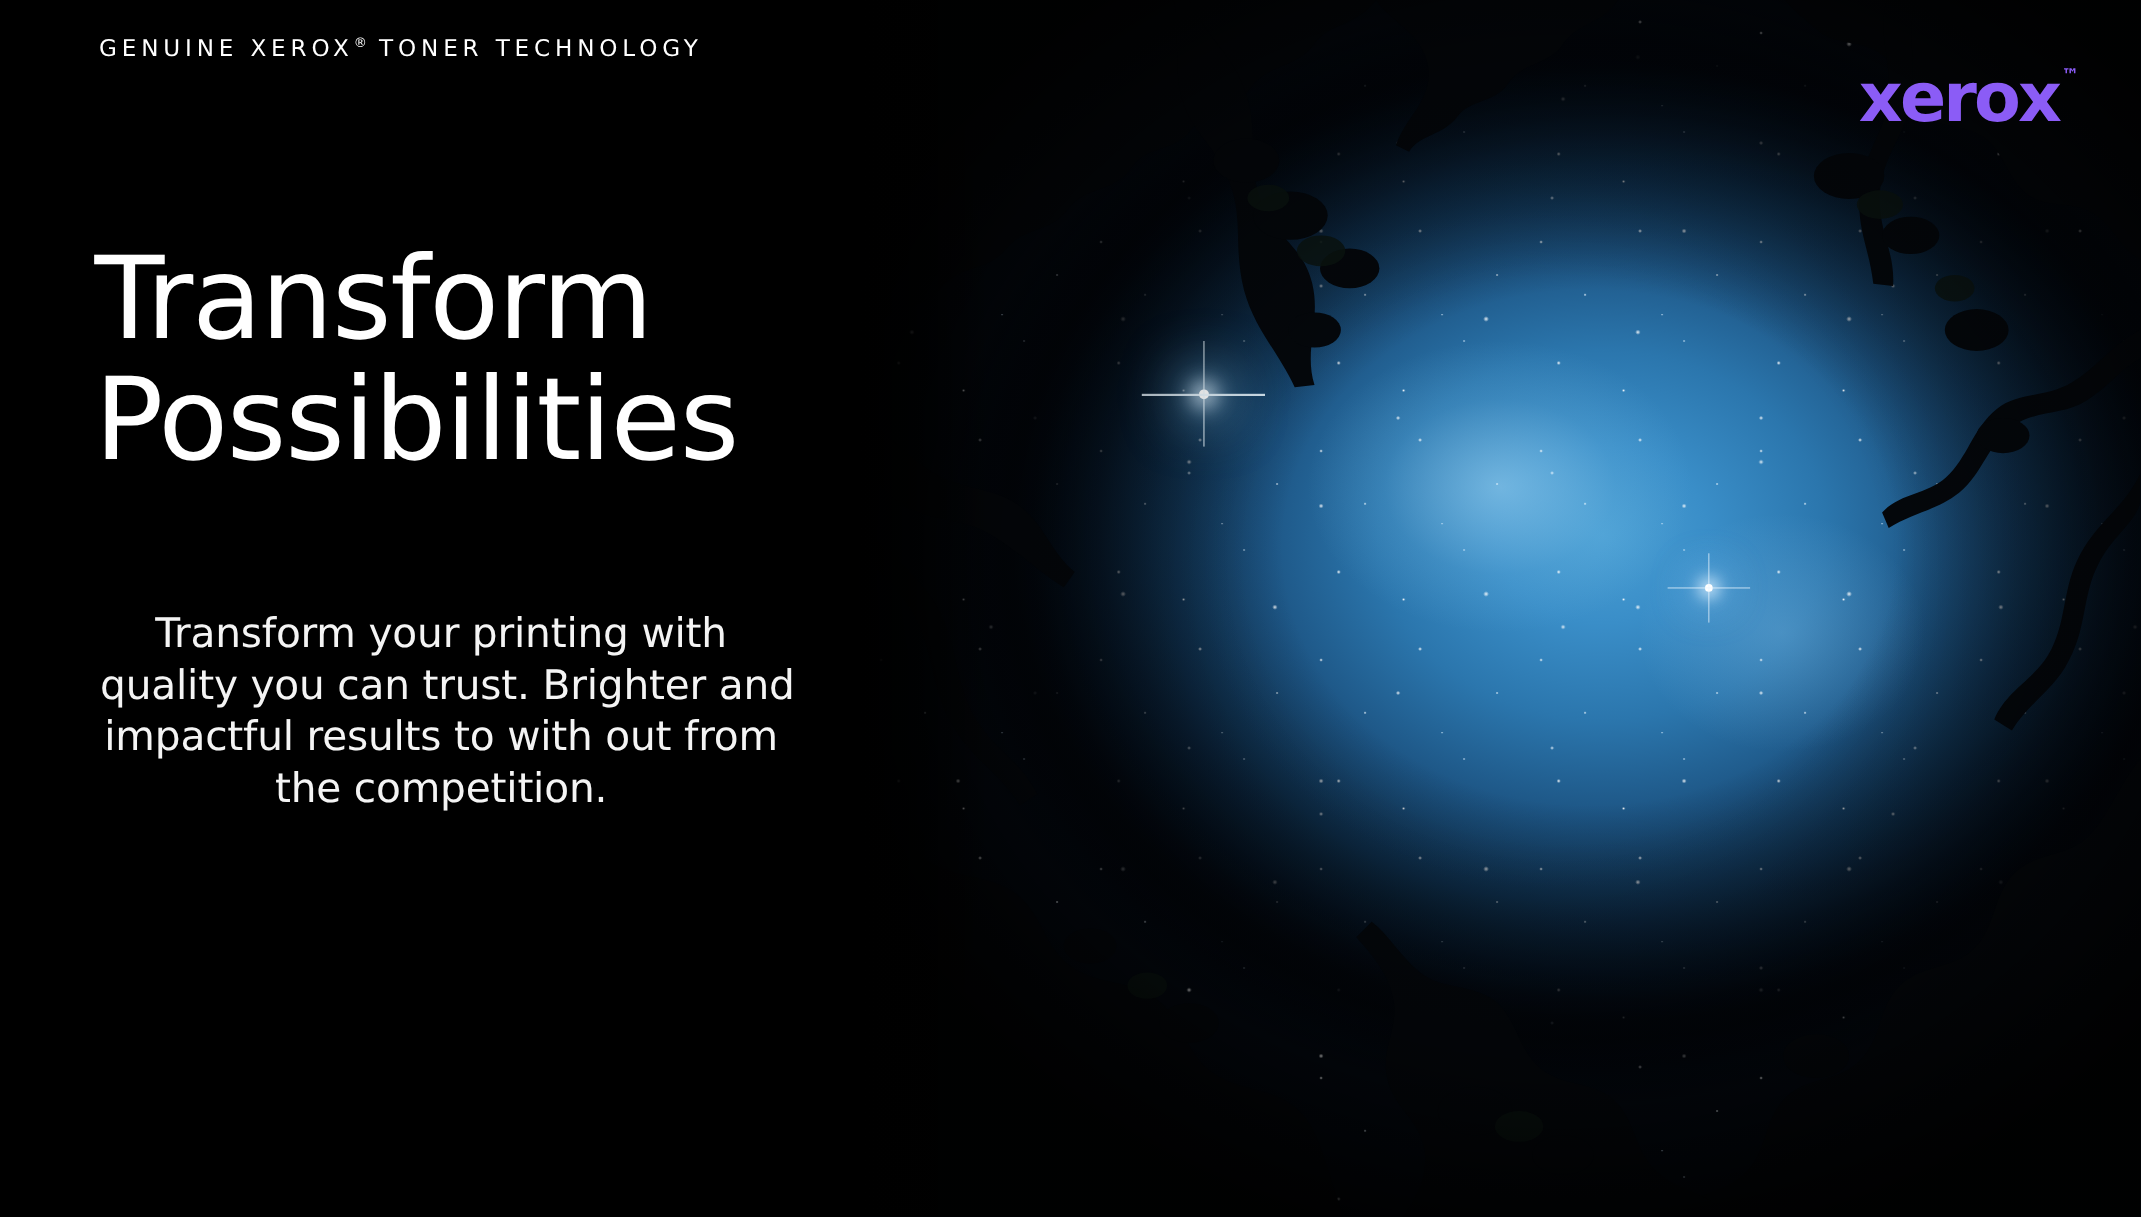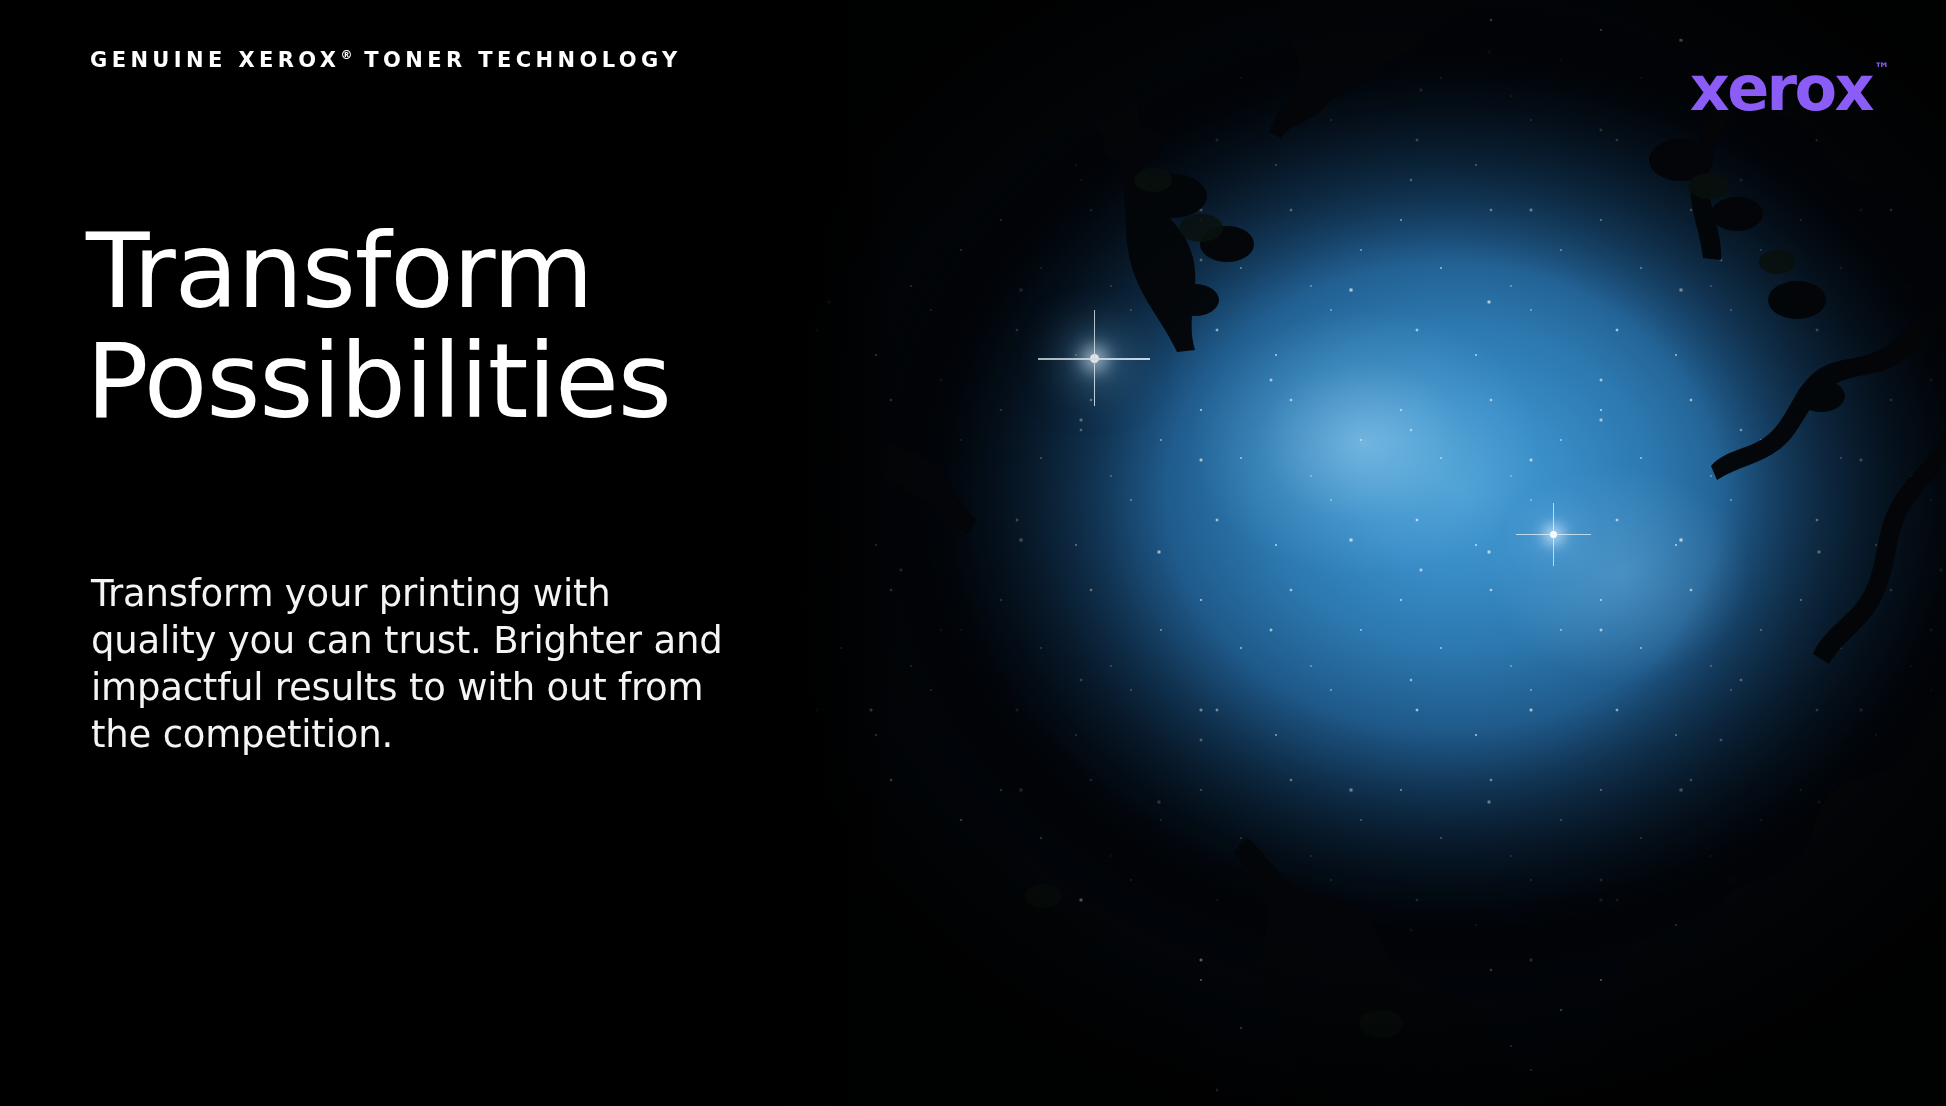--- a/index.html
+++ b/index.html
@@ -20,24 +20,24 @@
   .left-panel {
     position:relative;
     width:781px;
     height:100%;
     background:#000000;
     flex:0 0 781px;
     z-index:3;
   }
   .eyebrow {
     position:absolute;
-    left:90px; top:48px;
+    left:90px; top:32px;
     color:#ffffff;
     font-size:21px;
-    font-weight:bold;
+    font-weight:normal;
     letter-spacing:4.4px;
     white-space:nowrap;
     font-family:"DejaVu Sans", sans-serif;
   }
   .eyebrow sup {
     font-size:12px;
     vertical-align:super;
     letter-spacing:0;
   }
   .headline {
@@ -46,28 +46,29 @@
     color:#ffffff;
     font-size:104px;
     line-height:110px;
     font-weight:400;
     letter-spacing:-1.2px;
     font-family:"DejaVu Sans", sans-serif;
   }
   .headline .hl-line { display:block; white-space:nowrap; }
   .subcopy {
     position:absolute;
-    left:91px; top:570px;
+    left:91px; top:552px;
     color:#f4f4f4;
     font-size:37px;
     line-height:47px;
     font-weight:400;
     letter-spacing:-0.2px;
     font-family:"DejaVu Sans", sans-serif;
     width:620px;
+    text-align:center;
   }
   .subcopy .sc-line { display:block; white-space:nowrap; }
 
   
   .photo {
     position:relative;
     flex:1 1 auto;
     height:100%;
     overflow:hidden;
     background:#02060c;

